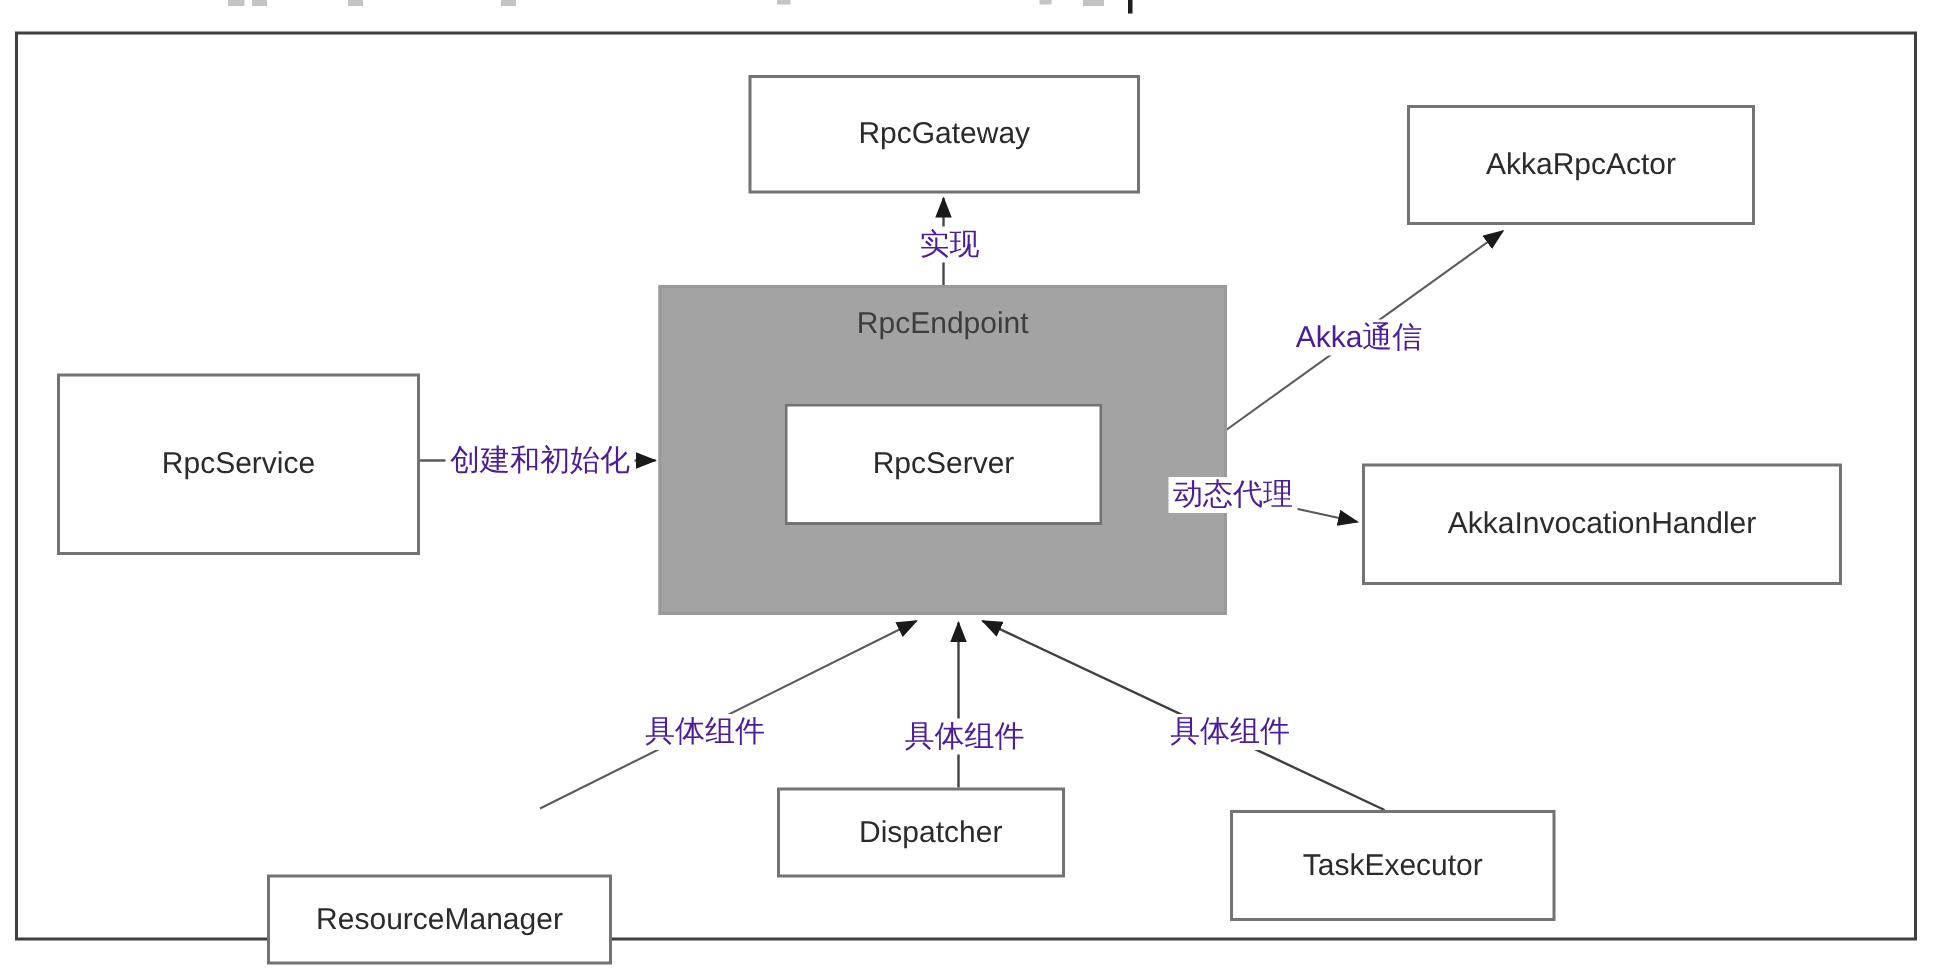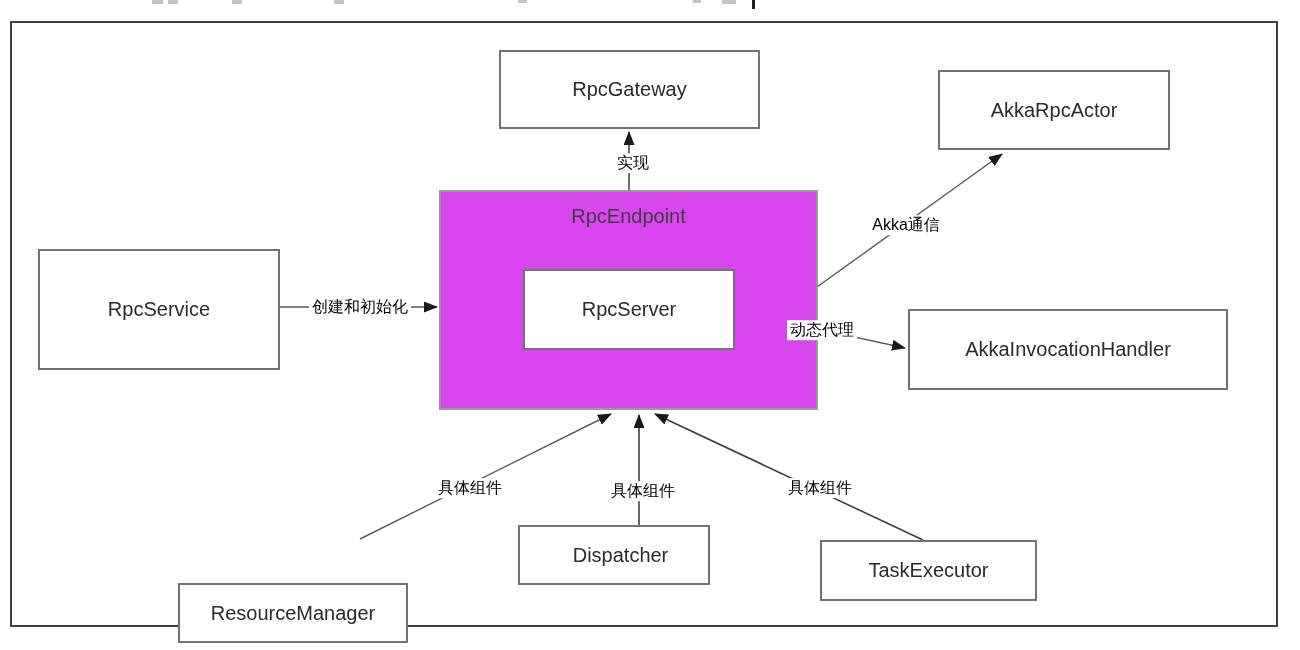--- a/index.html
+++ b/index.html
@@ -30,33 +30,33 @@
     background: #ffffff;
     border: 2px solid #737373;
     display: flex;
     align-items: center;
     justify-content: center;
     font-size: 20px;
     color: #2b2b2b;
     white-space: nowrap;
   }
   .node.container {
-    background: #d946ef;
+    background: #a3a3a3;
     border: 2px solid #9a9a9a;
     align-items: flex-start;
     padding-top: 13px;
     color: #3d3d3d;
   }
   .edge-label {
     position: absolute;
     transform: translate(-50%, -50%);
     background: #ffffff;
     padding: 1px 3px;
-    font-size: 16px;
-    color: #000000;
+    font-size: 20px;
+    color: #4c1d95;
     white-space: nowrap;
     line-height: 1.1;
   }
   .artifact {
     position: absolute;
     top: 0;
     background: #c4c4c4;
   }
   #text-cursor {
     position: absolute;
@@ -119,21 +119,21 @@
   </div>
 
   <div class="node" style="left:178px; top:539px; width:230px; height:60px;margin-top:44px;">
     <span>ResourceManager</span>
   </div>
 
   <div class="node" style="left:518px; top:525px; width:192px; height:60px;padding-left:13px;">
     <span>Dispatcher</span>
   </div>
 
-  <div class="node" style="left:820px; top:540px; width:217px; height:61px;">
+  <div class="node" style="left:820px; top:540px; width:217px; height:74px;">
     <span>TaskExecutor</span>
   </div>
 
   <div class="edge-label" style="left:633px; top:163px;">实现</div>
 
   <div class="edge-label" style="left:906px; top:225px;">Akka通信</div>
 
   <div class="edge-label" style="left:822px; top:330px;">动态代理</div>
 
   <div class="edge-label" style="left:360px; top:307px;">创建和初始化</div>

